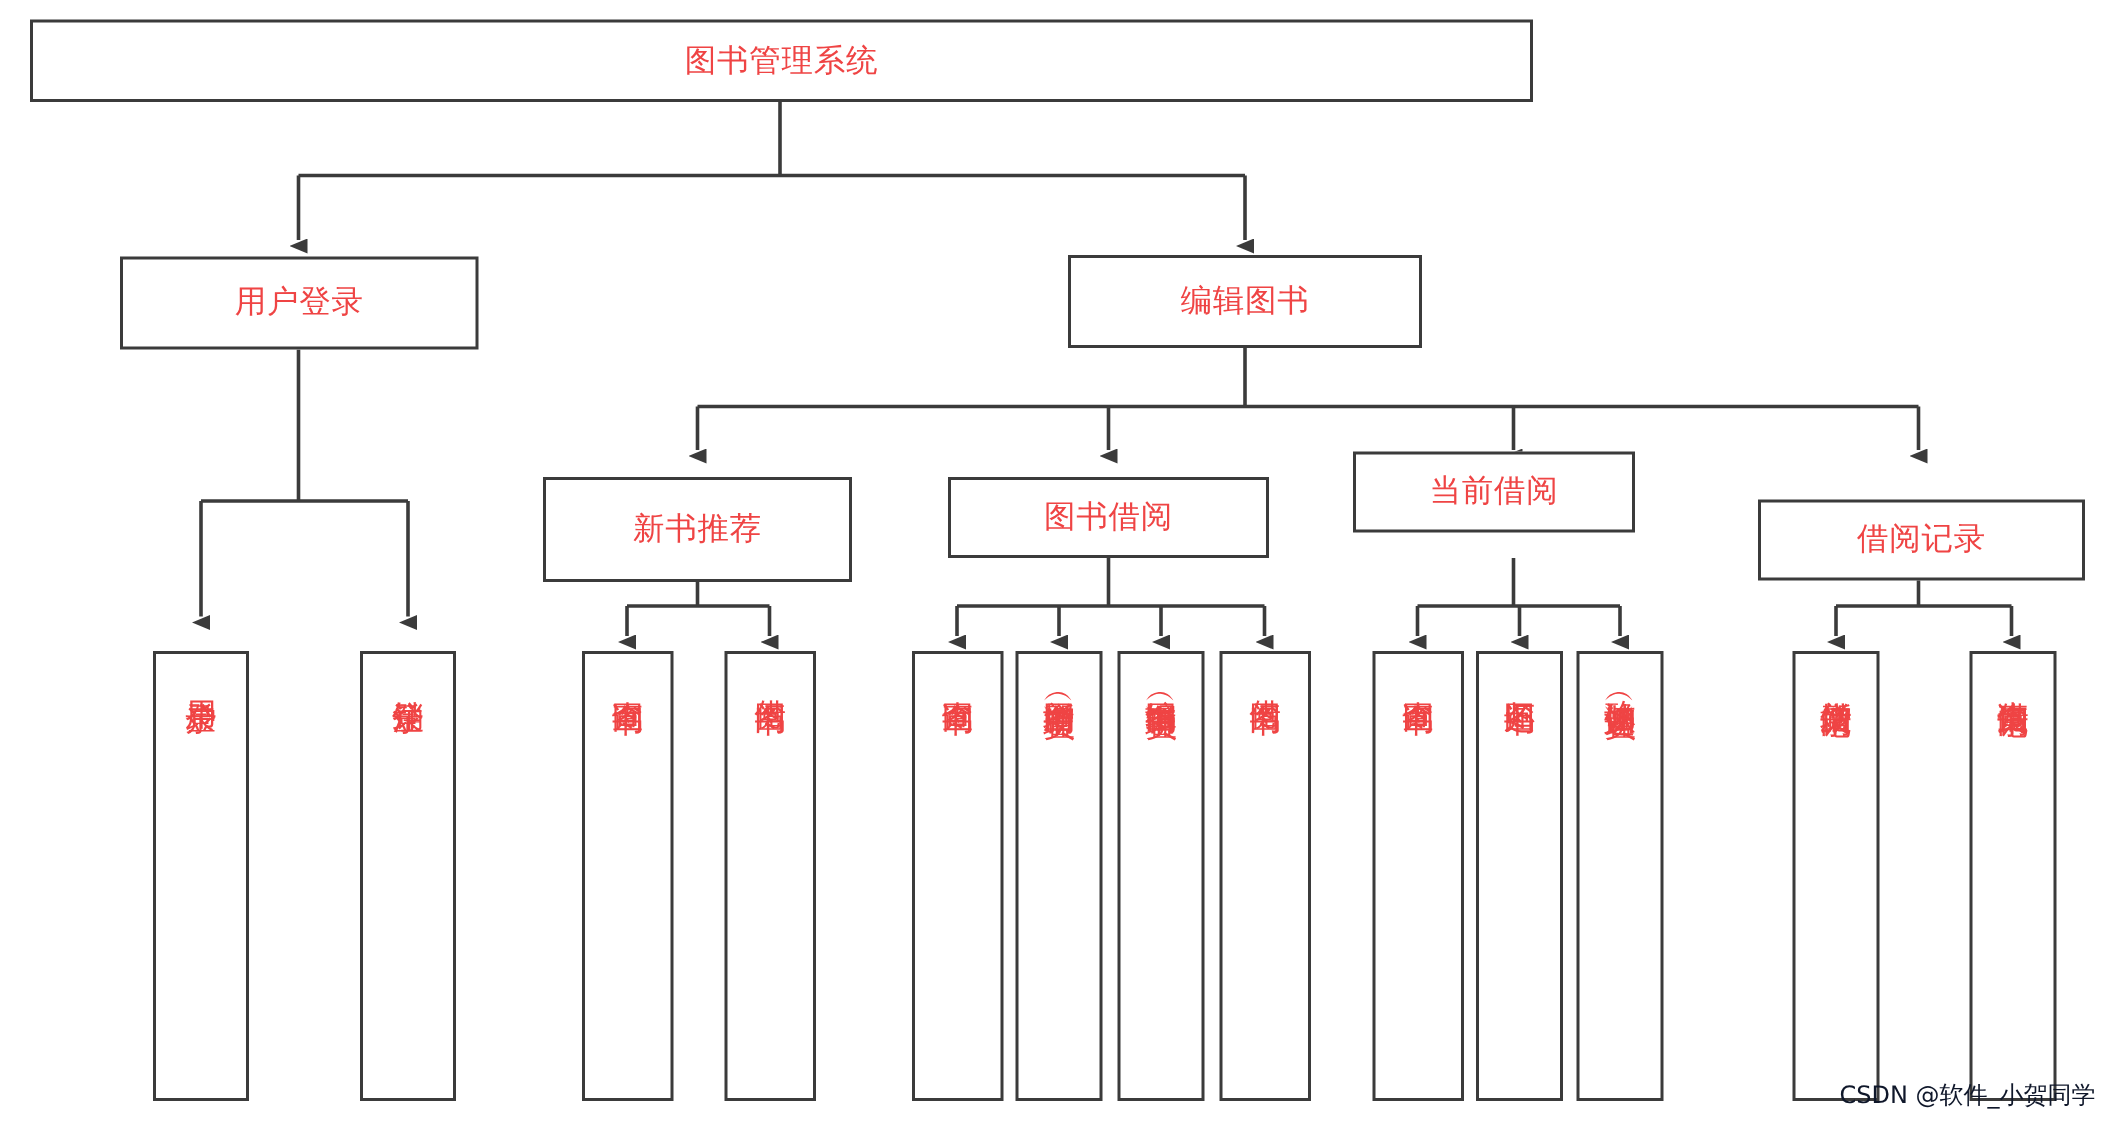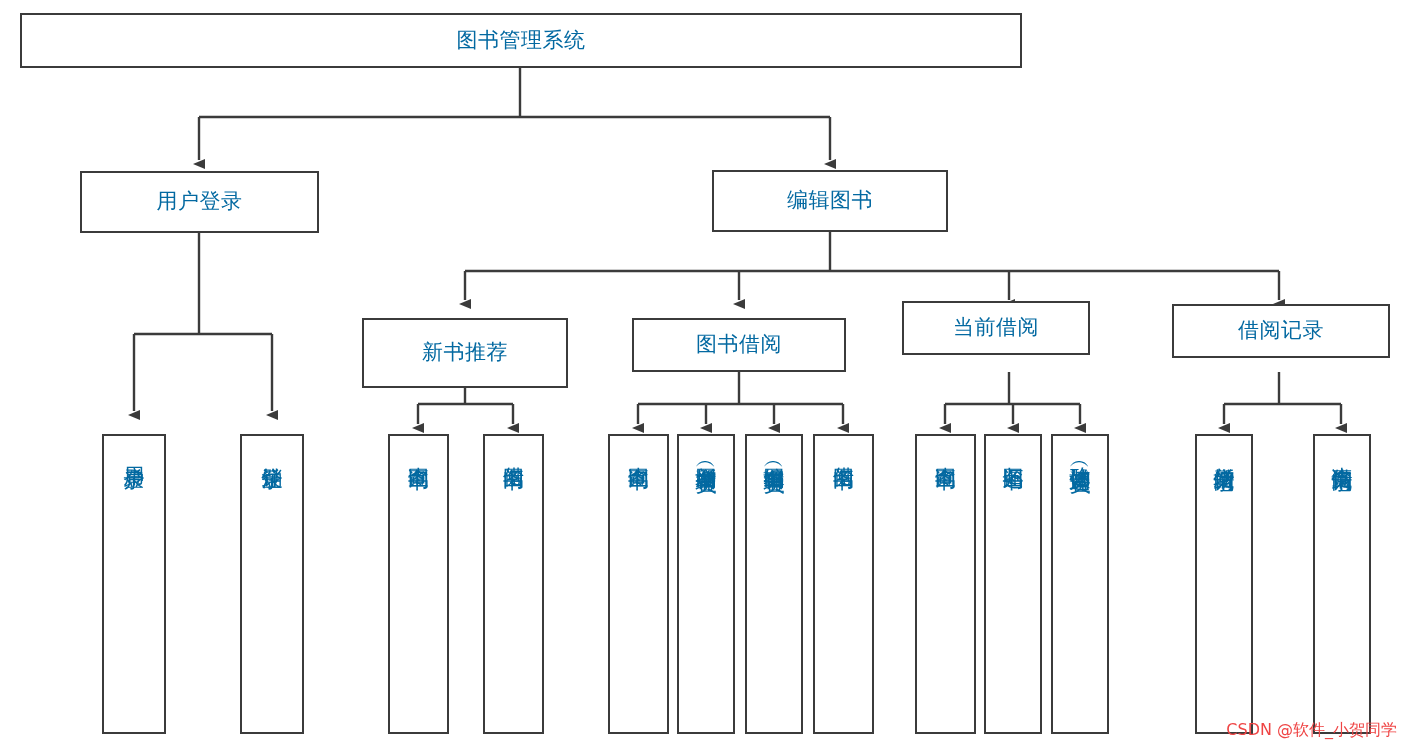--- a/index.html
+++ b/index.html
@@ -34,21 +34,21 @@
     display: flex;
     align-items: center;
     justify-content: center;
     color: #404040;
     z-index: 3;
   }
   .node .label {
     display: block;
     text-align: center;
     line-height: 1.12;
-    color: #0369a1;
+    color: #ef4444;
   }
   
   .node.horiz .label {
     writing-mode: horizontal-tb;
     font-size: 21px;
     letter-spacing: 0.5px;
   }
   
   .node.vert {
     align-items: flex-start;
@@ -61,21 +61,21 @@
     font-size: 21px;
     line-height: 1.05;
     letter-spacing: 1px;
     white-space: nowrap;
   }
   #watermark {
     position: absolute;
     right: 8px;
     bottom: 6px;
     font-size: 16px;
-    color: #ef4444;
+    color: #0f172a;
     z-index: 6;
     white-space: nowrap;
     font-family: "DejaVu Sans", "Liberation Sans", sans-serif;
   }
 </style>
 </head>
 <body>
 
 <div id="canvas">
 
@@ -143,21 +143,21 @@
 
   <div class="node horiz" style="left:362px; top:318px; width:206px; height:70px;">
     <span class="label">新书推荐</span>
   </div>
   <div class="node horiz" style="left:632px; top:318px; width:214px; height:54px;">
     <span class="label">图书借阅</span>
   </div>
   <div class="node horiz" style="left:902px; top:301px; width:188px; height:54px;">
     <span class="label">当前借阅</span>
   </div>
-  <div class="node horiz" style="left:1172px; top:304px; width:218px; height:54px;">
+  <div class="node horiz" style="left:1172px; top:333px; width:218px; height:54px;">
     <span class="label">借阅记录</span>
   </div>
 
   <div class="node vert" style="left:102px; top:434px; width:64px; height:300px;">
     <span class="label">用户登录</span>
   </div>
   <div class="node vert" style="left:240px; top:434px; width:64px; height:300px;">
     <span class="label">注销登录</span>
   </div>
 

